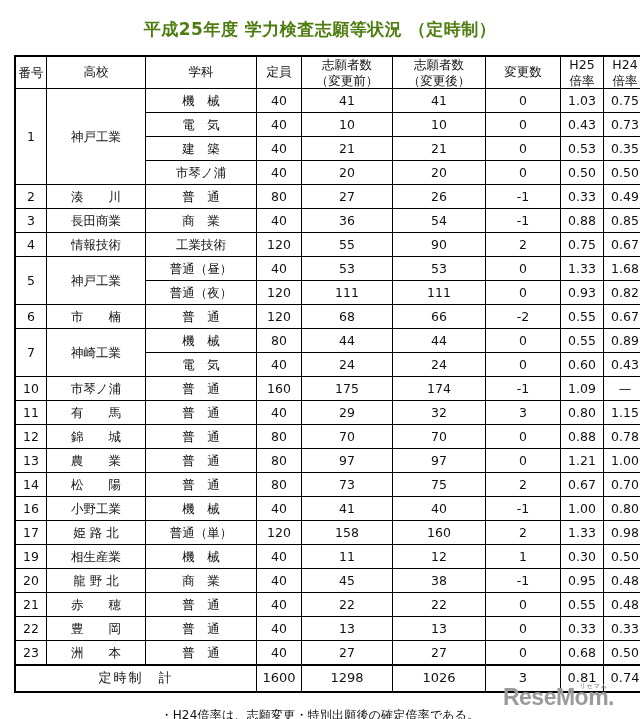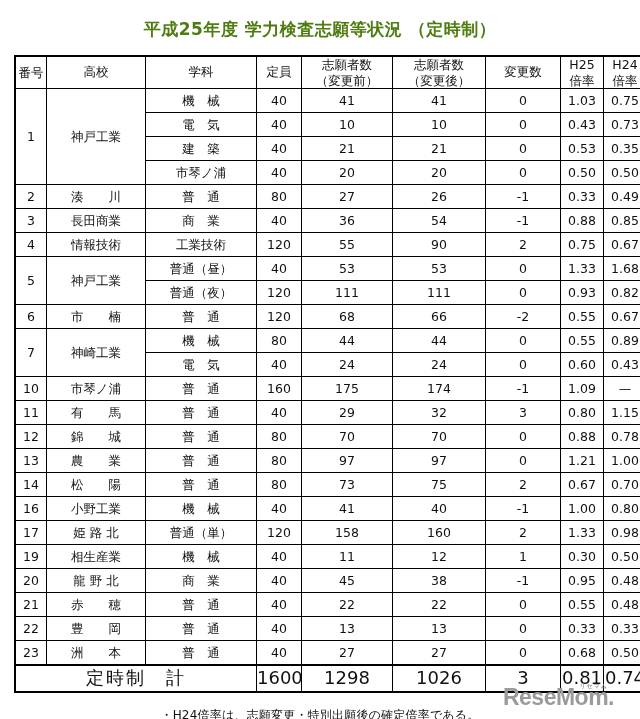--- a/index.html
+++ b/index.html
@@ -77,21 +77,21 @@
   td.c-no, td.c-cap, td.c-pre, td.c-post, td.c-chg, td.c-h25, td.c-h24 {
     font-family: "DejaVu Sans", "Liberation Sans", sans-serif;
     font-size: 13px;
   }
   td.c-school, td.c-dept {
     font-size: 12.5px;
   }
   tr.total-row td {
     border-top: 2px solid #000;
     height: 25px;
-    font-size: 18px;
+    font-size: 13px;
   }
   tr.total-row td.total-label {
     letter-spacing: 2px;
   }
   .footnote {
     margin: 14px 0 0 0;
     text-align: center;
     font-size: 12px;
     color: #111;
     font-family: "DejaVu Sans", "Liberation Sans", sans-serif;

